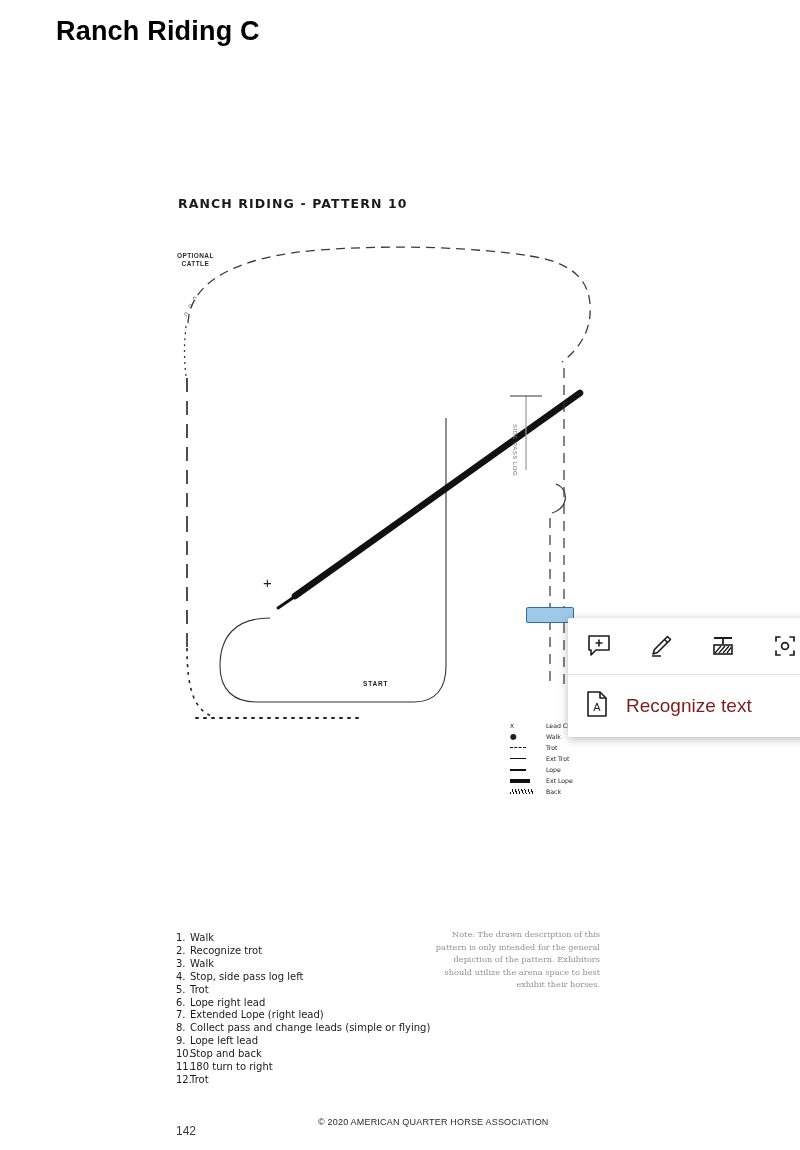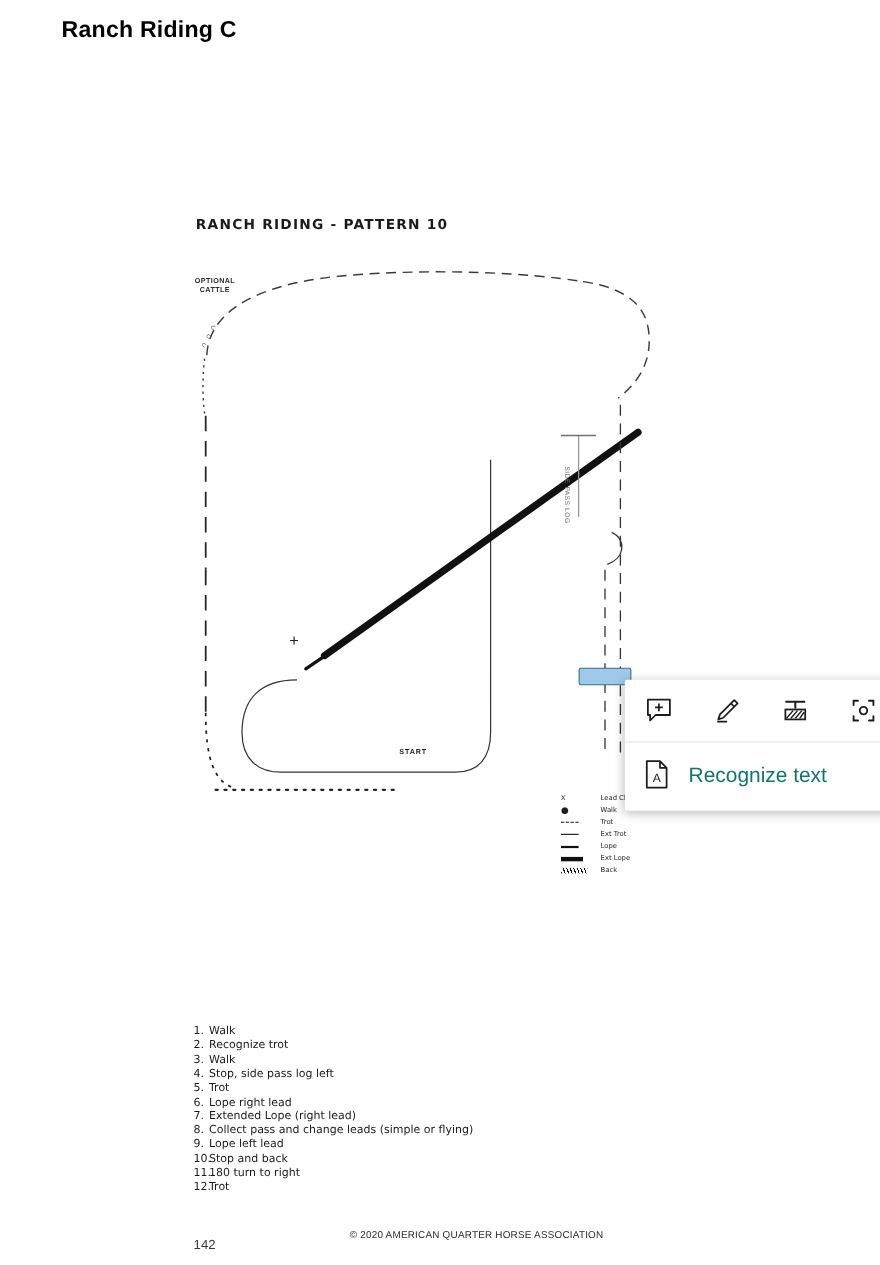--- a/index.html
+++ b/index.html
@@ -14,21 +14,21 @@
     overflow: hidden;
     font-family: "Liberation Sans", sans-serif;
     color: #111111;
   }
 
   
   .page-title {
     position: absolute;
     left: 56px;
     top: 16px;
-    font-size: 21px;
+    font-size: 27px;
     font-weight: bold;
     letter-spacing: 0.2px;
     color: #000000;
   }
 
   
   .scan {
     position: absolute;
     left: 150px;
     top: 180px;
@@ -228,21 +228,21 @@
   }
   .recognize-row {
     display: flex;
     align-items: center;
     height: 62px;
     padding-left: 16px;
     cursor: pointer;
   }
   .recognize-label {
     font-size: 19px;
-    color: #0f766e;
+    color: #7f1d1d;
     padding-left: 16px;
     white-space: nowrap;
   }
 </style>
 </head>
 <body>
 
 <div class="page-title">Ranch Riding C</div>
 
 <div class="scan">
@@ -339,20 +339,21 @@
     <div class="step"><span class="step-num">5.</span><span>Trot</span></div>
     <div class="step"><span class="step-num">6.</span><span>Lope right lead</span></div>
     <div class="step"><span class="step-num">7.</span><span>Extended Lope (right lead)</span></div>
     <div class="step"><span class="step-num">8.</span><span>Collect pass and change leads (simple or flying)</span></div>
     <div class="step"><span class="step-num">9.</span><span>Lope left lead</span></div>
     <div class="step"><span class="step-num">10.</span><span>Stop and back</span></div>
     <div class="step"><span class="step-num">11.</span><span>180 turn to right</span></div>
     <div class="step"><span class="step-num">12.</span><span>Trot</span></div>
   </div>
 
+  <div class="note">Note: The drawn description of this pattern is only intended for the general depiction of the pattern. Exhibitors should utilize the arena space to best exhibit their horses.</div>
 
   <div class="page-number">142</div>
   <div class="copyright">© 2020 AMERICAN QUARTER HORSE ASSOCIATION</div>
 </div>
 
 <div class="toolbar">
   <div class="toolbar-row">
 
     <div class="tool-btn">
       <span>

